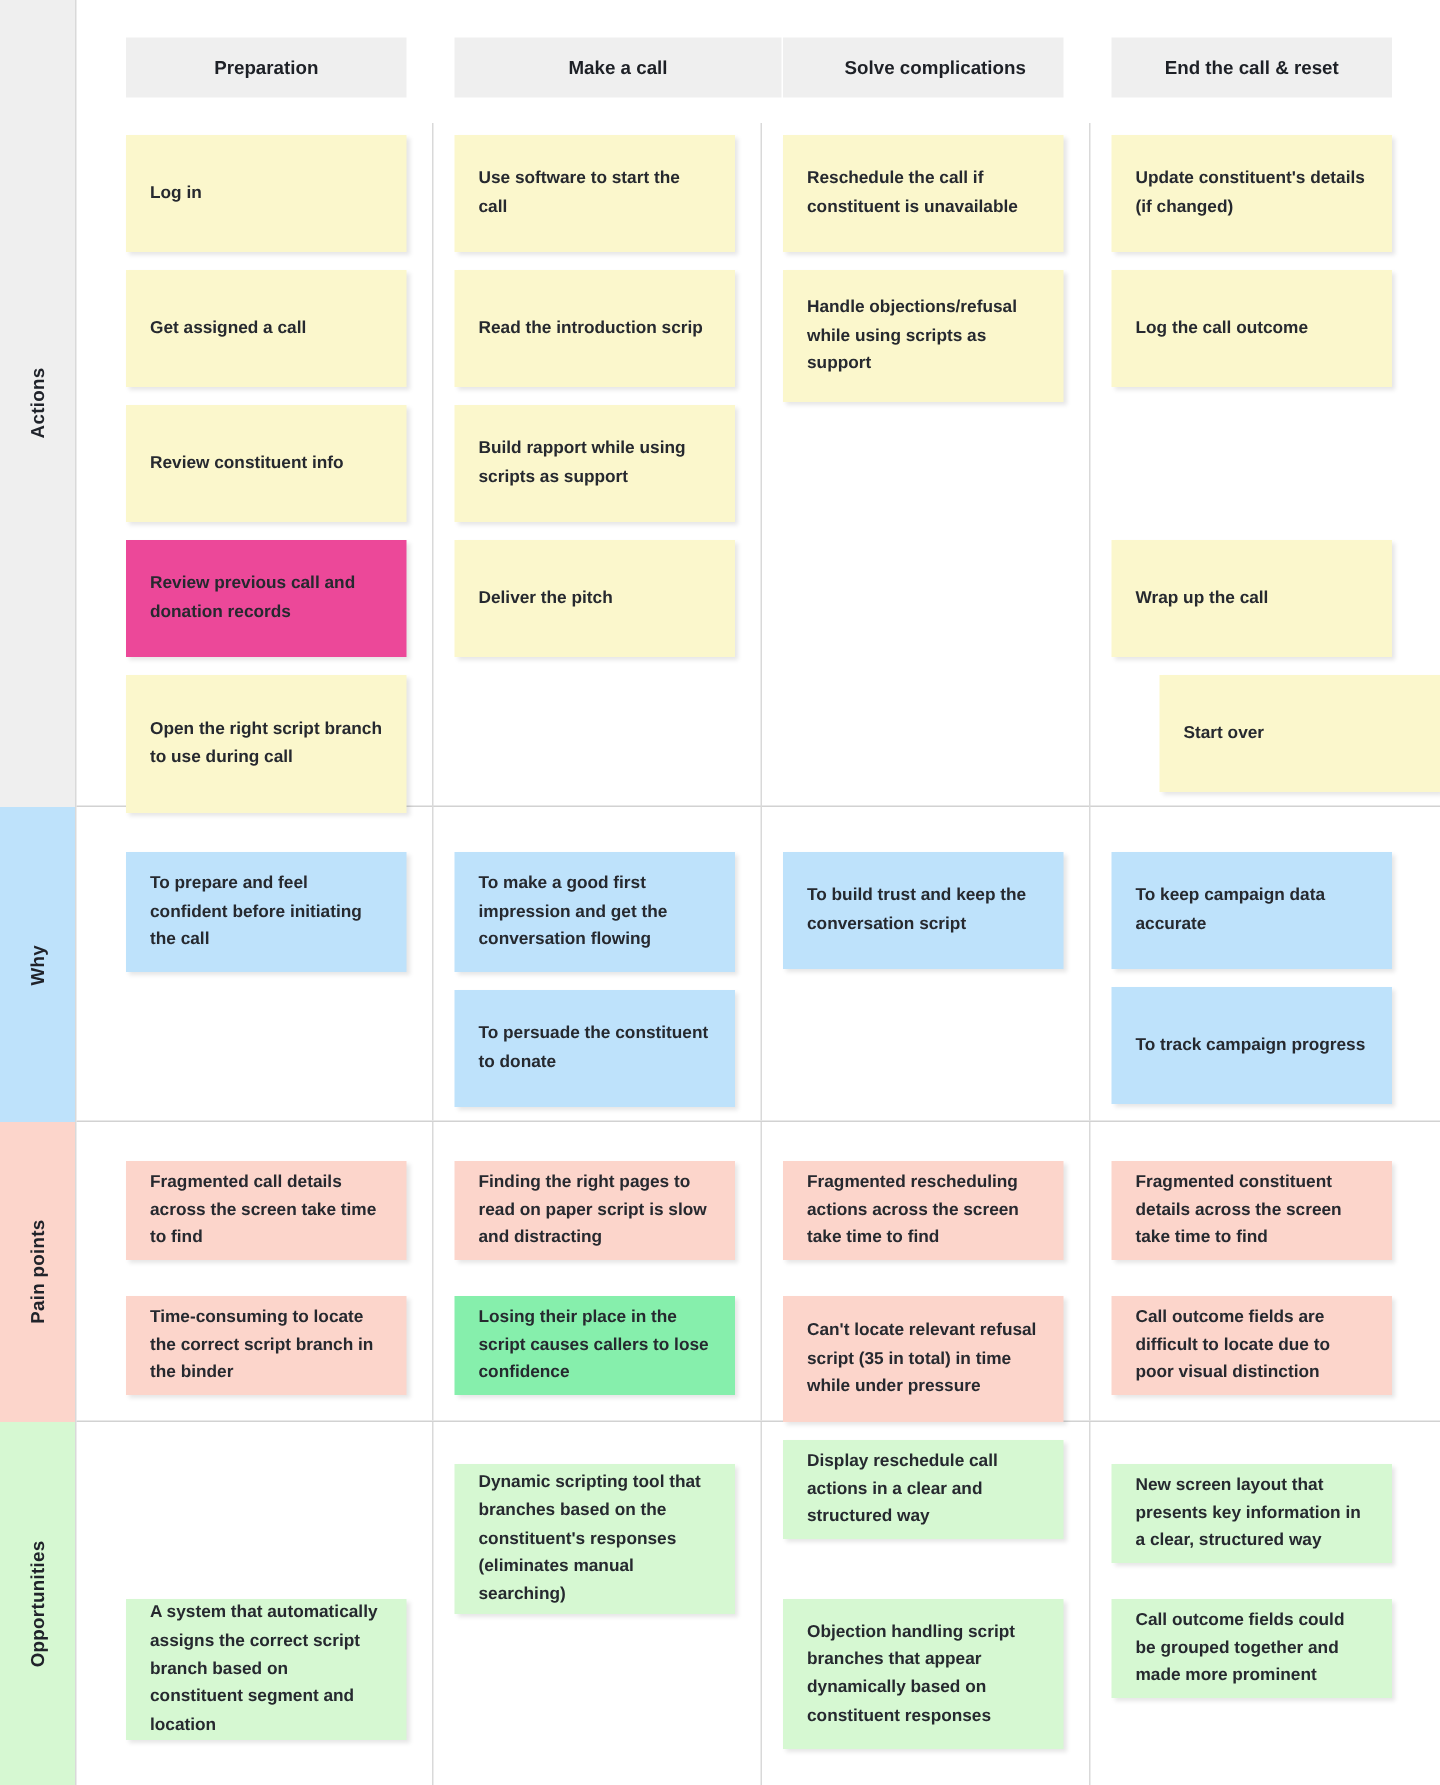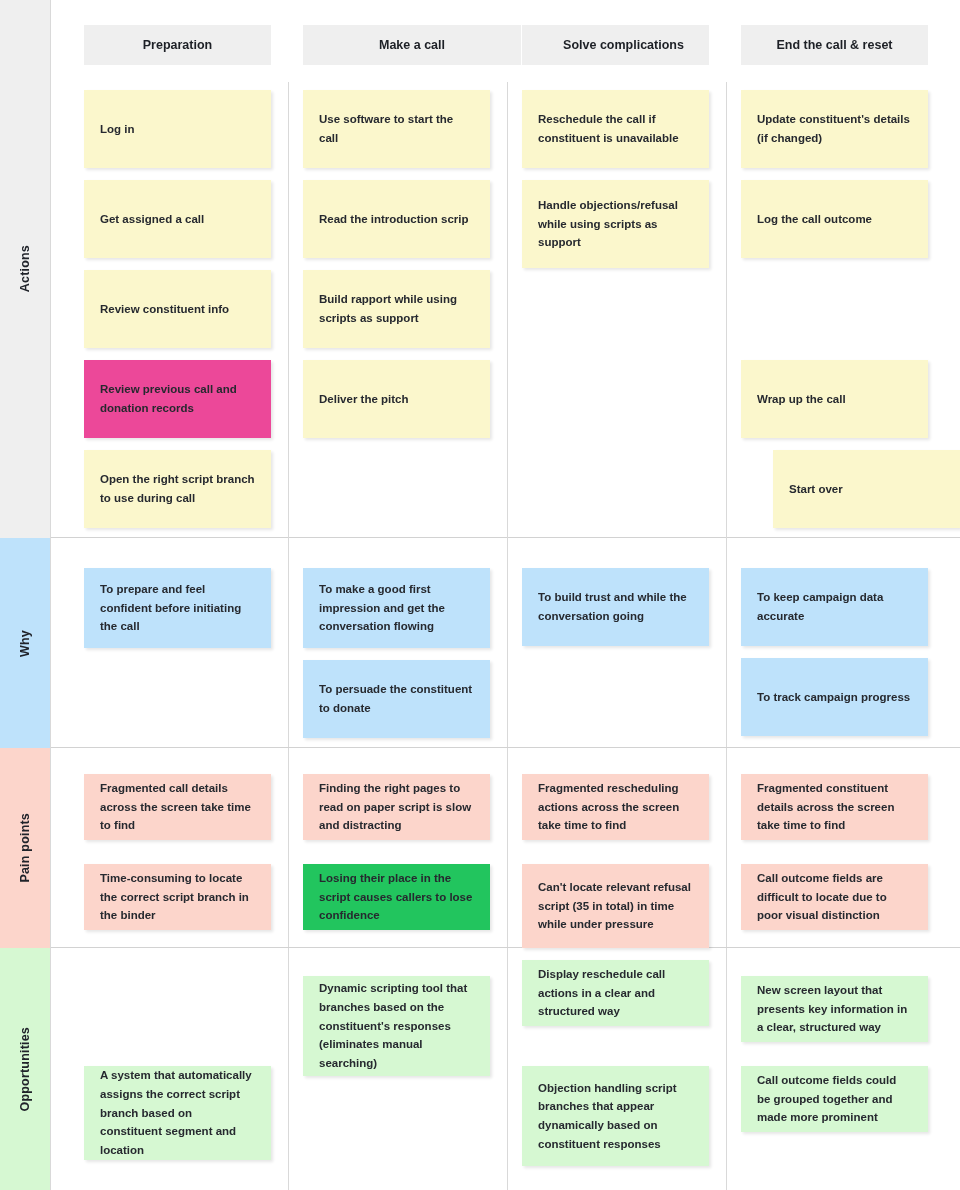--- a/index.html
+++ b/index.html
@@ -150,21 +150,21 @@
         </div>
         <div class="card" style="left: 33px; width: 187px; top: 180px; height: 78px; background: rgb(251, 247, 204);">
           <span>Get assigned a call</span>
         </div>
         <div class="card" style="left: 33px; width: 187px; top: 270px; height: 78px; background: rgb(251, 247, 204);">
           <span>Review constituent info</span>
         </div>
         <div class="card" style="left: 33px; width: 187px; top: 360px; height: 78px; background: #ec4899;">
           <span>Review previous call and donation records</span>
         </div>
-        <div class="card" style="left: 33px; width: 187px; top: 450px; height: 78px; background: rgb(251, 247, 204);">
+        <div class="card" style="left: 33px; width: 187px; top: 450px; height: 92px; background: rgb(251, 247, 204);">
           <span>Open the right script branch to use during call</span>
         </div>
         <div class="card" style="left: 252px; width: 187px; top: 90px; height: 78px; background: rgb(251, 247, 204);">
           <span>Use software to start the call</span>
         </div>
         <div class="card" style="left: 252px; width: 187px; top: 180px; height: 78px; background: rgb(251, 247, 204);">
           <span>Read the introduction scrip</span>
         </div>
         <div class="card" style="left: 252px; width: 187px; top: 270px; height: 78px; background: rgb(251, 247, 204);">
           <span>Build rapport while using scripts as support</span>
@@ -198,21 +198,21 @@
         <div class="card" style="left: 33px; width: 187px; top: 30px; height: 80px; background: rgb(190, 226, 251);">
           <span>To prepare and feel confident before initiating the call</span>
         </div>
         <div class="card" style="left: 252px; width: 187px; top: 30px; height: 80px; background: rgb(190, 226, 251);">
           <span>To make a good first impression and get the conversation flowing</span>
         </div>
         <div class="card" style="left: 252px; width: 187px; top: 122px; height: 78px; background: rgb(190, 226, 251);">
           <span>To persuade the constituent to donate</span>
         </div>
         <div class="card" style="left: 471px; width: 187px; top: 30px; height: 78px; background: rgb(190, 226, 251);">
-          <span>To build trust and while the conversation going</span>
+          <span>To build trust and keep the conversation script</span>
         </div>
         <div class="card" style="left: 690px; width: 187px; top: 30px; height: 78px; background: rgb(190, 226, 251);">
           <span>To keep campaign data accurate</span>
         </div>
         <div class="card" style="left: 690px; width: 187px; top: 120px; height: 78px; background: rgb(190, 226, 251);">
           <span>To track campaign progress</span>
         </div>
       </div>
       <div class="row" style="top: 748px; height: 200px;">
         <div class="col-divider" style="left: 237px;"></div>
@@ -220,21 +220,21 @@
         <div class="col-divider" style="left: 675px;"></div>
         <div class="card" style="left: 33px; width: 187px; top: 26px; height: 66px; background: rgb(252, 213, 203);">
           <span>Fragmented call details across the screen take time to find</span>
         </div>
         <div class="card" style="left: 33px; width: 187px; top: 116px; height: 66px; background: rgb(252, 213, 203);">
           <span>Time-consuming to locate the correct script branch in the binder</span>
         </div>
         <div class="card" style="left: 252px; width: 187px; top: 26px; height: 66px; background: rgb(252, 213, 203);">
           <span>Finding the right pages to read on paper script is slow and distracting</span>
         </div>
-        <div class="card" style="left: 252px; width: 187px; top: 116px; height: 66px; background: #22c55e;">
+        <div class="card" style="left: 252px; width: 187px; top: 116px; height: 66px; background: #86efac;">
           <span>Losing their place in the script causes callers to lose confidence</span>
         </div>
         <div class="card" style="left: 471px; width: 187px; top: 26px; height: 66px; background: rgb(252, 213, 203);">
           <span>Fragmented rescheduling actions across the screen take time to find</span>
         </div>
         <div class="card" style="left: 471px; width: 187px; top: 116px; height: 84px; background: rgb(252, 213, 203);">
           <span>Can't locate relevant refusal script (35 in total) in time while under pressure</span>
         </div>
         <div class="card" style="left: 690px; width: 187px; top: 26px; height: 66px; background: rgb(252, 213, 203);">
           <span>Fragmented constituent details across the screen take time to find</span>

